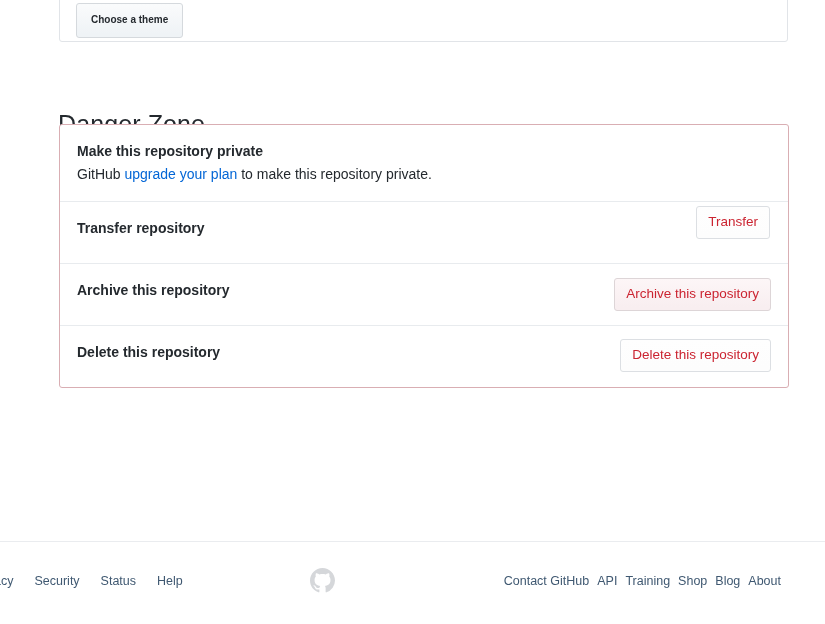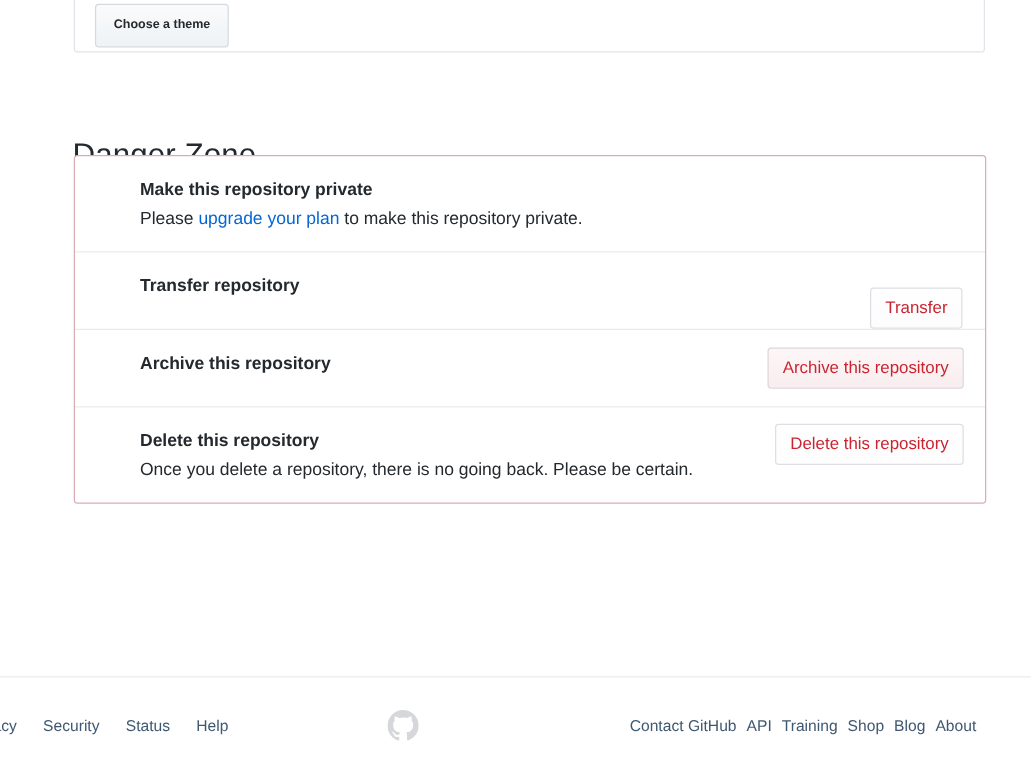--- a/index.html
+++ b/index.html
@@ -76,21 +76,20 @@
     padding: 16px 16px 16px 17px;
     border-top: 1px solid #e8ebee;
     box-sizing: border-box;
     min-height: 62px;
   }
   .dz-row:first-child {
     border-top: none;
   }
   .dz-row-text {
     padding-right: 190px;
-    margin-left: 35px;
   }
   .dz-row-text.narrow {
     padding-right: 110px;
   }
   .dz-title {
     font-size: 14px;
     font-weight: 600;
     line-height: 21px;
     color: #24292e;
     margin: 0 0 2px 0;
@@ -125,21 +124,21 @@
     padding: 5px 11px 6px 11px;
     cursor: pointer;
     white-space: nowrap;
   }
   .danger-btn.tinted {
     background: linear-gradient(180deg, #fdf6f7 0%, #f8eef0 90%);
     border-color: #ddd5d7;
   }
 
   
-  .btn-transfer { top: 28px; right: 18px; }
+  .btn-transfer { top: 4px; right: 18px; }
   .btn-archive  { top: 14px; right: 17px; }
   .btn-delete   { top: 13px; right: 17px; }
 
   
   .footer-divider {
     position: absolute;
     left: 0;
     top: 541px;
     width: 825px;
     height: 1px;
@@ -188,42 +187,41 @@
   <button class="theme-btn">Choose a theme</button>
 </div>
 
 <h2 class="dz-heading">Danger Zone</h2>
 
 <div class="dz-box">
 
   <div class="dz-row">
     <div class="dz-row-text">
       <div class="dz-title">Make this repository private</div>
-      <div class="dz-desc"><span>Please </span><a class="dz-link" href="#">upgrade your plan</a><span> to make this repository private.</span></div>
+      <div class="dz-desc"><span>GitHub </span><a class="dz-link" href="#">upgrade your plan</a><span> to make this repository private.</span></div>
     </div>
   </div>
 
   <div class="dz-row">
     <div class="dz-row-text narrow">
       <div class="dz-title">Transfer repository</div>
     </div>
     <button class="danger-btn btn-transfer">Transfer</button>
   </div>
 
   <div class="dz-row">
     <div class="dz-row-text">
       <div class="dz-title">Archive this repository</div>
     </div>
     <button class="danger-btn tinted btn-archive">Archive this repository</button>
   </div>
 
   <div class="dz-row">
     <div class="dz-row-text">
       <div class="dz-title">Delete this repository</div>
-      <div class="dz-desc">Once you delete a repository, there is no going back. Please be certain.</div>
     </div>
     <button class="danger-btn btn-delete">Delete this repository</button>
   </div>
 
 </div>
 
 <div class="footer-divider"></div>
 
 <div class="footer">
 

